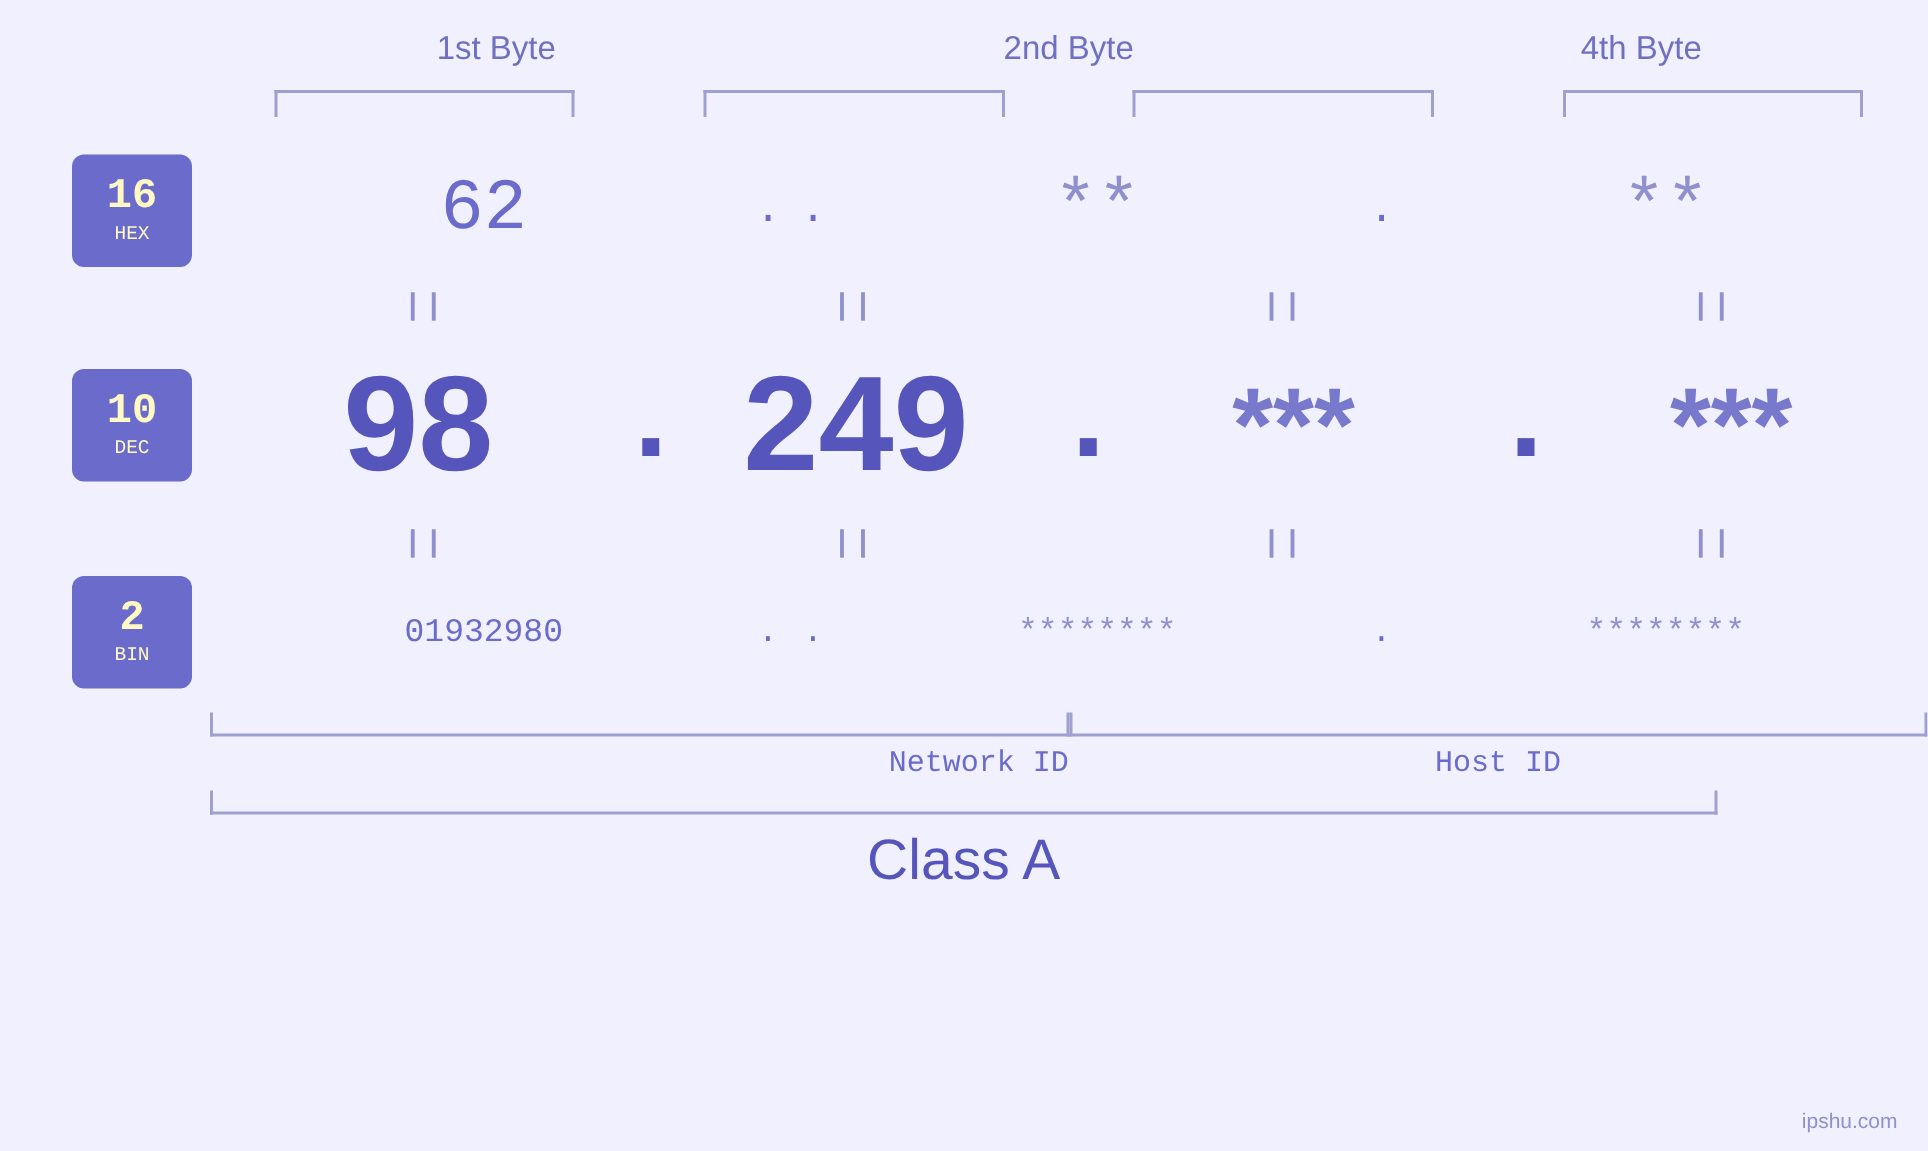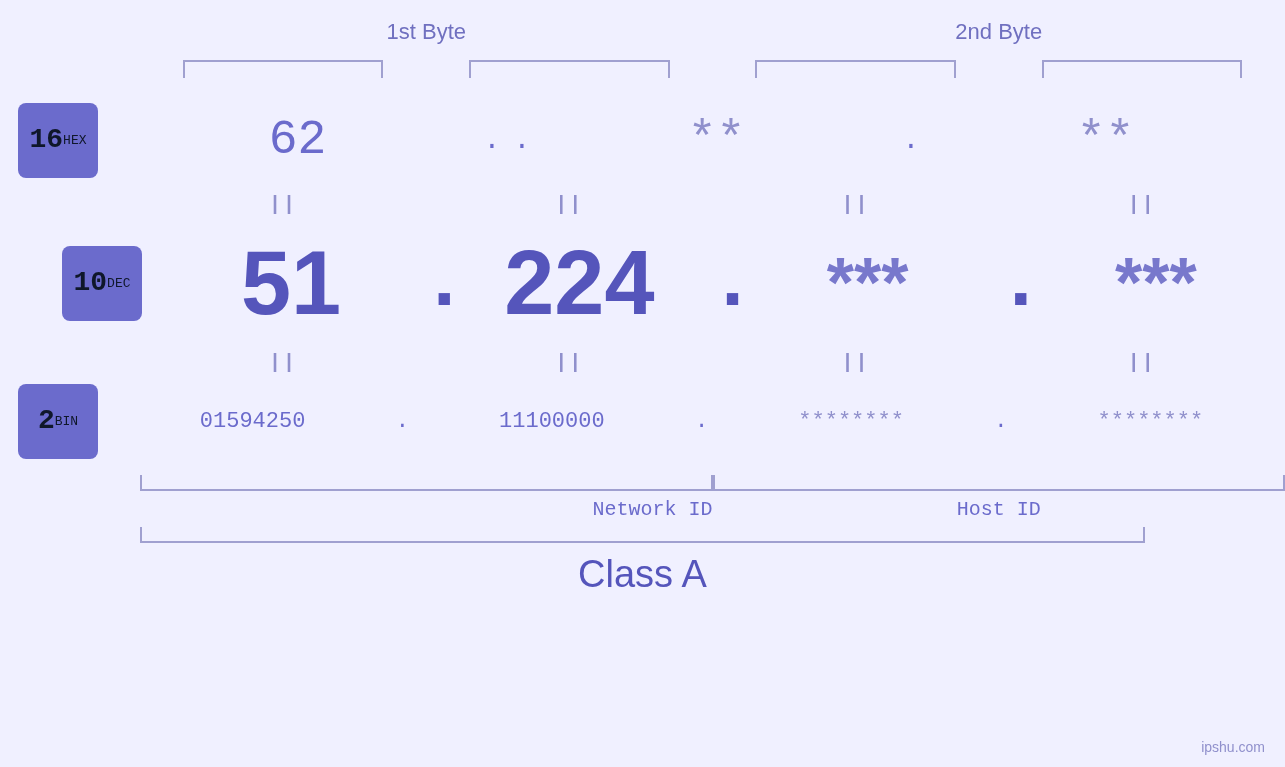--- a/index.html
+++ b/index.html
@@ -68,26 +68,26 @@
       align-items: center;
       flex: 1;
     }
 
     
     .badge {
       width: 80px;
       height: 75px;
       border-radius: 8px;
       background: #6b6bcc;
-      color: #0f172a;
-      display: flex;
-      flex-direction: row;
+      color: #fef9c3;
+      display: flex;
+      flex-direction: column;
       align-items: center;
       justify-content: center;
-      margin-left: 18px;
+      margin-left: 48px;
       flex-shrink: 0;
     }
 
     .badge-number {
       font-size: 28px;
       font-weight: bold;
       line-height: 1.1;
     }
 
     .badge-label {
@@ -250,20 +250,21 @@
     }
   </style>
 </head>
 <body>
 
 <div class="main-container">
 
   <div class="byte-headers">
     <div class="byte-header">1st Byte</div>
     <div class="byte-header">2nd Byte</div>
+    <div class="byte-header">4th Byte</div>
   </div>
 
   <div class="brackets-row">
     <div class="bracket-cell">
       <div class="bracket"></div>
     </div>
     <div class="bracket-cell">
       <div class="bracket"></div>
     </div>
     <div class="bracket-cell">
@@ -303,32 +304,32 @@
         <span class="eq-sign">||</span>
       </div>
     <div class="eq-cell">
         <span class="eq-sign">||</span>
       </div>
     <div class="eq-cell">
         <span class="eq-sign">||</span>
       </div>
   </div>
 
-  <div class="row-section" style="flex: 0 0 130px; padding-left: 44px;">
+  <div class="row-section" style="flex: 0 0 130px;">
     <div class="badge">
       <span class="badge-number">10</span>
       <span class="badge-label">DEC</span>
     </div>
     <div class="values-row">
       <div class="val-cell">
-        <span class="val-text dec-val" style="font-size:90px;font-weight:bold;font-family:Arial,sans-serif;color:#5555bb;">51</span>
+        <span class="val-text dec-val" style="font-size:90px;font-weight:bold;font-family:Arial,sans-serif;color:#5555bb;">98</span>
       </div>
       <span class="dot-sep dec-dot" style="font-size:80px;font-weight:bold;color:#5555bb;">.</span>
       <div class="val-cell">
-        <span class="val-text dec-val" style="font-size:90px;font-weight:bold;font-family:Arial,sans-serif;color:#5555bb;">224</span>
+        <span class="val-text dec-val" style="font-size:90px;font-weight:bold;font-family:Arial,sans-serif;color:#5555bb;">249</span>
       </div>
       <span class="dot-sep dec-dot" style="font-size:80px;font-weight:bold;color:#5555bb;">.</span>
       <div class="val-cell">
         <span class="val-text dec-val asterisk-color" style="font-size:70px;font-weight:bold;font-family:Arial,sans-serif;color:#7878cc;">***</span>
       </div>
       <span class="dot-sep dec-dot" style="font-size:80px;font-weight:bold;color:#5555bb;">.</span>
       <div class="val-cell">
         <span class="val-text dec-val asterisk-color" style="font-size:70px;font-weight:bold;font-family:Arial,sans-serif;color:#7878cc;">***</span>
       </div>
     </div>
@@ -349,26 +350,23 @@
       </div>
   </div>
 
   <div class="row-section" style="flex: 0 0 90px;">
     <div class="badge">
       <span class="badge-number">2</span>
       <span class="badge-label">BIN</span>
     </div>
     <div class="values-row">
       <div class="val-cell">
-        <span class="val-text bin-val" style="font-size:22px;color:#6b6bcc;">01594250</span>
+        <span class="val-text bin-val" style="font-size:22px;color:#6b6bcc;">01932980</span>
       </div>
       <span class="dot-sep" style="font-size:22px;color:#6b6bcc;">.</span>
-      <div class="val-cell">
-        <span class="val-text bin-val" style="font-size:22px;color:#6b6bcc;">11100000</span>
-      </div>
       <span class="dot-sep" style="font-size:22px;color:#6b6bcc;">.</span>
       <div class="val-cell">
         <span class="val-text bin-val" style="font-size:22px;color:#9090cc;">********</span>
       </div>
       <span class="dot-sep" style="font-size:22px;color:#6b6bcc;">.</span>
       <div class="val-cell">
         <span class="val-text bin-val" style="font-size:22px;color:#9090cc;">********</span>
       </div>
     </div>
   </div>

